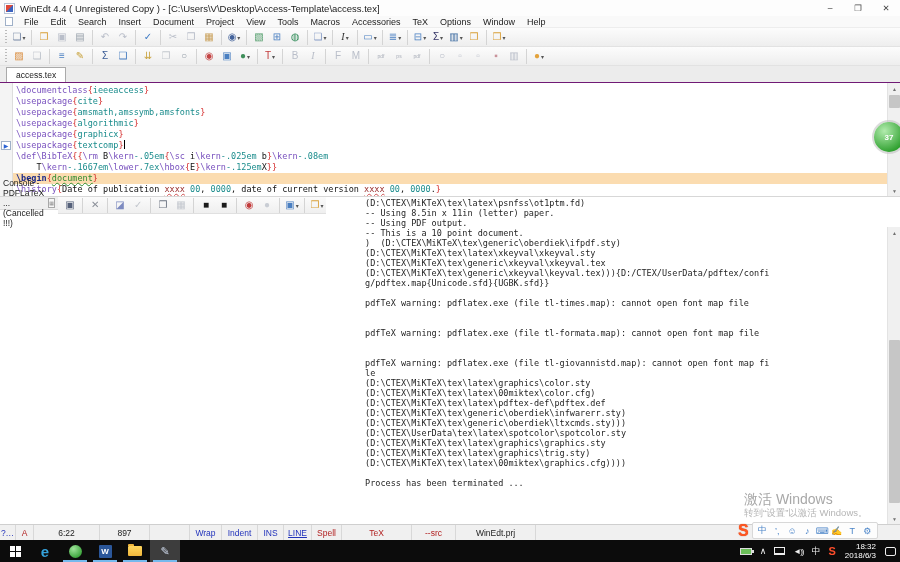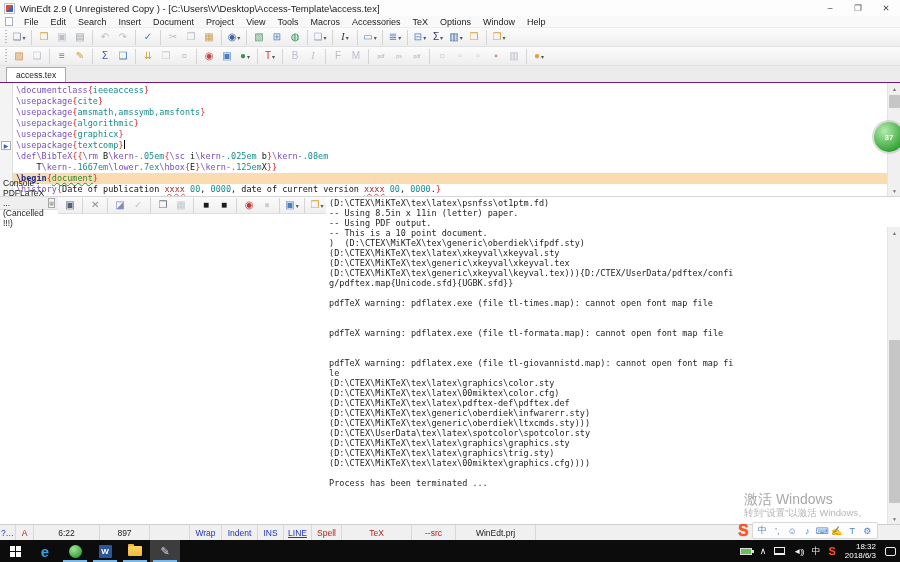--- a/index.html
+++ b/index.html
@@ -56,21 +56,21 @@
   .sb-btn{position:absolute;left:0;width:13px;height:11px;display:flex;align-items:center;justify-content:center;font-size:5px;color:#707070;}
   .sb-up{top:0;} .sb-down{bottom:0;}
   .sb-thumb{position:absolute;left:1px;width:11px;background:#c6c6c6;border-radius:1px;}
 
   
   .console{flex:1;display:flex;position:relative;background:#fff;min-height:0;}
   .con-header{height:13px;flex:0 0 13px;background:#efefef;border-bottom:1px solid #dcdcdc;display:flex;align-items:center;font-size:8.5px;color:#222;padding:0 3px;}
   .con-detach{margin-left:auto;width:11px;height:10px;border:1px solid #a8a8a8;background:#f7f7f7;display:flex;align-items:center;justify-content:center;font-size:5px;color:#888;}
   .con-toolbar{height:17px;flex:0 0 17px;background:linear-gradient(#fbfbfb,#efefef);border-bottom:1px solid #e0e0e0;display:flex;align-items:center;padding-left:3px;}
   .con-out{flex:1;font-family:"DejaVu Sans Mono",monospace;font-size:8.5px;color:#1e1e1e;white-space:pre;padding:1px 0 0 3px;overflow:hidden;position:relative;}
-  .con-line{height:10px;line-height:10px;}
+  .con-line{height:10px;line-height:10px;margin-left:36px;}
 
   
   .statusbar{height:16px;flex:0 0 16px;background:#f0f0f0;border-top:1px solid #cfcfcf;display:flex;align-items:stretch;font-size:8.5px;color:#222;}
   .st-cell{border-right:1px solid #d8d8d8;display:flex;align-items:center;justify-content:center;padding:0 2px;white-space:nowrap;overflow:hidden;}
   .st-blue{color:#2233bb;} .st-red{color:#b22222;}
   .st-flex{flex:1;border-right:none;}
 
   
   .taskbar{height:22px;flex:0 0 22px;background:#0c0c0c;display:flex;align-items:stretch;color:#eee;}
   .tb-app{width:30px;display:flex;align-items:center;justify-content:center;position:relative;}
@@ -104,21 +104,21 @@
   .sg-ic{width:15px;text-align:center;font-size:9px;color:#4a84c8;}
   .green-ball{position:absolute;left:874px;top:122px;width:30px;height:30px;border-radius:50%;background:radial-gradient(circle at 35% 30%,#b2ecae,#2fa02f 75%);box-shadow:0 0 0 2px rgba(190,190,190,.55);display:flex;align-items:center;justify-content:center;color:#fff;font-size:8px;font-weight:bold;z-index:30;}
 </style>
 </head>
 <body>
 
 <div id="root">
 
   <div class="titlebar">
     <span class="app-logo"></span>
-    <span>WinEdt 2.9 ( Unregistered Copy ) - [C:\Users\V\Desktop\Access-Template\access.tex]</span>
+    <span>WinEdt 4.4 ( Unregistered Copy ) - [C:\Users\V\Desktop\Access-Template\access.tex]</span>
     <span class="win-controls">
       <span class="win-btn">–</span>
       <span class="win-btn">❐</span>
       <span class="win-btn">✕</span>
     </span>
   </div>
 
   <div class="menubar">
     <span class="mdi-icon"></span>
     <span style="display:flex;">

